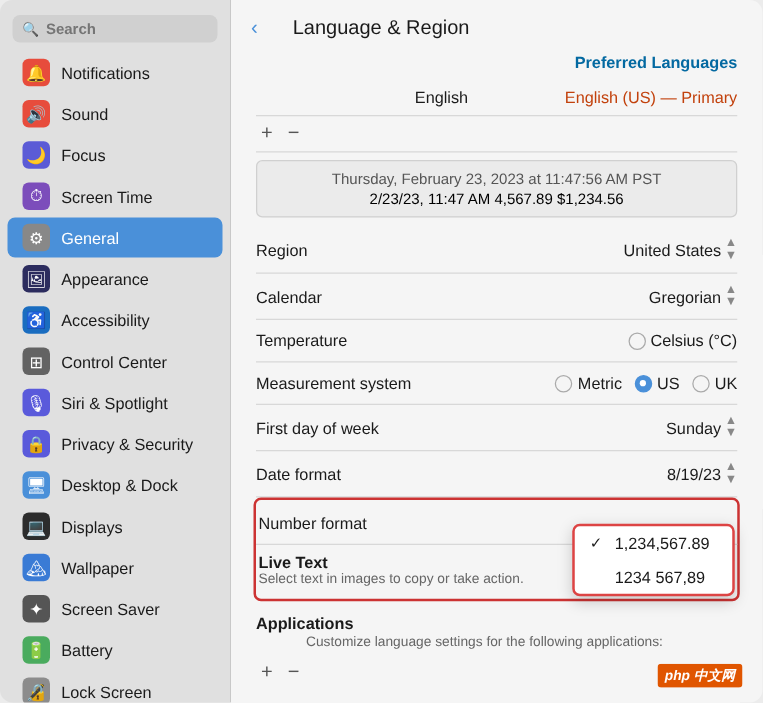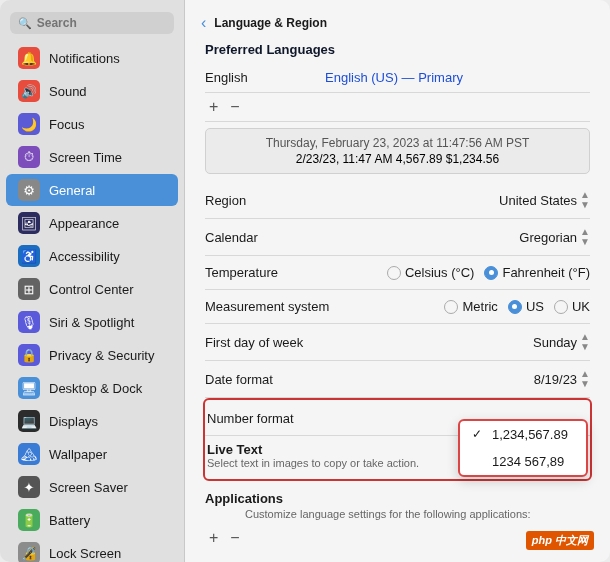--- a/index.html
+++ b/index.html
@@ -106,49 +106,52 @@
     }
     .back-btn {
       color: #4a90d9;
       font-size: 16px;
       cursor: pointer;
       background: none;
       border: none;
       padding: 0;
     }
     .page-title {
-      font-size: 12px;
-      font-weight: 700;
-      color: #1a1a1a;
+      font-size: 16px;
+      font-weight: 400;
+      color: #1a1a1a;
+      margin-left: 20px;
     }
 
     .content {
       padding: 0 20px 20px 20px;
     }
 
     .section-title {
       font-size: 13px;
       font-weight: 700;
-      color: #0f172a;
+      color: #0369a1;
       margin-bottom: 6px;
+      text-align: right;
     }
 
     .lang-row {
       display: flex;
       align-items: center;
       padding: 7px 0;
       border-bottom: 1px solid #d8d8d8;
       font-size: 13px;
+      justify-content: flex-end;
     }
     .lang-row .lang-name {
       width: 120px;
       color: #1a1a1a;
     }
     .lang-row .lang-value {
-      color: #1d4ed8;
+      color: #c2410c;
     }
 
     .add-remove-row {
       display: flex;
       gap: 4px;
       padding: 6px 0;
       border-bottom: 1px solid #d8d8d8;
       margin-bottom: 6px;
     }
     .add-remove-btn {
@@ -453,24 +456,20 @@
       </div>
     </div>
 
     <div class="settings-row">
       <span class="row-label">Temperature</span>
       <div class="row-value">
         <div class="radio-group">
           <div class="radio-option">
             <div class="radio-circle"></div>
             <span>Celsius (°C)</span>
-          </div>
-          <div class="radio-option">
-            <div class="radio-circle selected"></div>
-            <span>Fahrenheit (°F)</span>
           </div>
         </div>
       </div>
     </div>
 
     <div class="settings-row">
       <span class="row-label">Measurement system</span>
       <div class="row-value">
         <div class="radio-group">
           <div class="radio-option">

